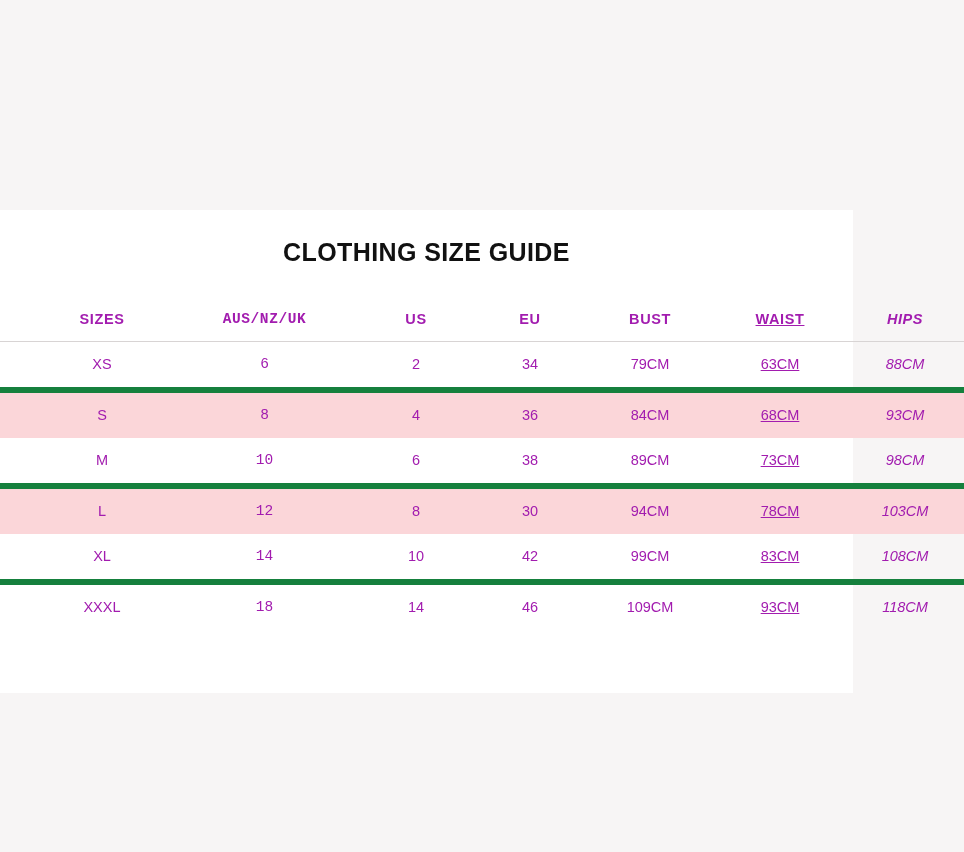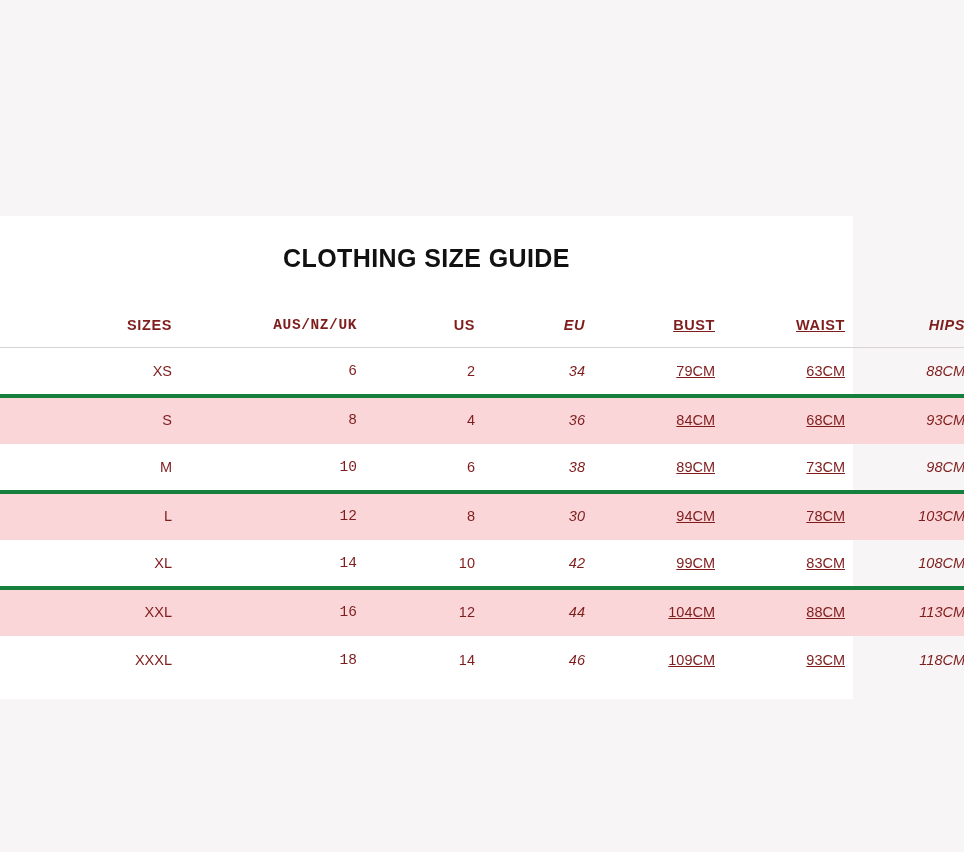--- a/index.html
+++ b/index.html
@@ -15,21 +15,21 @@
   }
   #page {
     position: relative;
     width: 964px;
     height: 852px;
     background: #f7f5f5;
   }
   .card {
     position: absolute;
     left: 0;
-    top: 216px;
+    top: 210px;
     width: 853px;
     height: 483px;
     background: #ffffff;
     box-sizing: border-box;
   }
   .title {
     text-align: center;
     font-size: 25px;
     font-weight: bold;
     letter-spacing: 0.4px;
@@ -39,54 +39,54 @@
     font-family: "Liberation Sans", sans-serif;
   }
   table.size-table {
     width: 964px;
     border-collapse: collapse;
     margin-top: 30px;
     table-layout: fixed;
   }
   table.size-table th,
   table.size-table td {
-    text-align: right;
+    text-align: center;
     font-size: 14.5px;
-    color: #7f1d1d;
+    color: #a21caf;
     padding: 0;
     vertical-align: middle;
   }
   thead th {
     font-weight: bold;
     font-size: 12.5px;
     letter-spacing: 0.6px;
     height: 44px;
     padding-top: 6px;
     color: #111111;
   }
   thead tr {
     border-bottom: 1px solid #d8d4d4;
   }
   tbody tr {
     height: 48px;
-    border-bottom: 4px solid #15803d;
+    border-bottom: 6px solid #15803d;
   }
   tbody tr.highlight {
     background: #fbd6d9;
     border-bottom: 1px solid #fbd6d9;
   }
   tbody tr:last-child {
     border-bottom: none;
   }
   
   .c0 { width: 140px; padding-left: 32px !important; }
   .c1 { width: 185px; font-family: Liberation Mono, monospace; }
   .c2 { width: 118px; }
-  .c3 { width: 110px; font-style: italic; }
-  .c4 { width: 130px; text-decoration: underline; }
+  .c3 { width: 110px; }
+  .c4 { width: 130px; }
   .c5 { width: 130px; text-decoration: underline; }
   .c6 { width: 120px; font-style: italic; }
   tbody td.c1, thead th.c1 { padding-left: 0 !important; }
 </style>
 </head>
 <body>
 
 <div id="page">
   <div class="card">
     <h1 class="title">CLOTHING SIZE GUIDE</h1>
@@ -142,29 +142,20 @@
         </tr>
         <tr>
           <td class="c0">XL</td>
           <td class="c1">14</td>
           <td class="c2">10</td>
           <td class="c3">42</td>
           <td class="c4">99CM</td>
           <td class="c5">83CM</td>
           <td class="c6">108CM</td>
         </tr>
-        <tr class="highlight">
-          <td class="c0">XXL</td>
-          <td class="c1">16</td>
-          <td class="c2">12</td>
-          <td class="c3">44</td>
-          <td class="c4">104CM</td>
-          <td class="c5">88CM</td>
-          <td class="c6">113CM</td>
-        </tr>
         <tr>
           <td class="c0">XXXL</td>
           <td class="c1">18</td>
           <td class="c2">14</td>
           <td class="c3">46</td>
           <td class="c4">109CM</td>
           <td class="c5">93CM</td>
           <td class="c6">118CM</td>
         </tr>
       </tbody>

